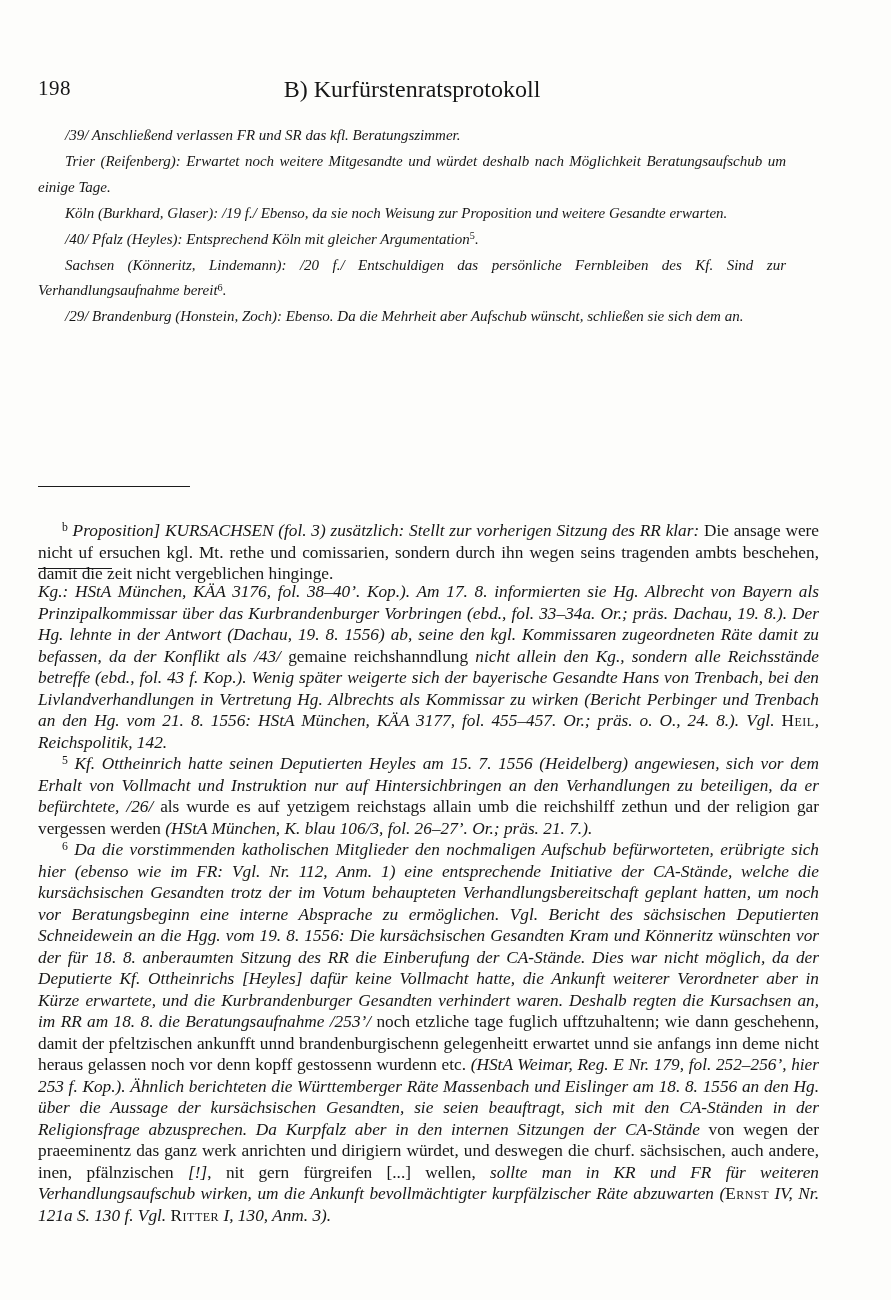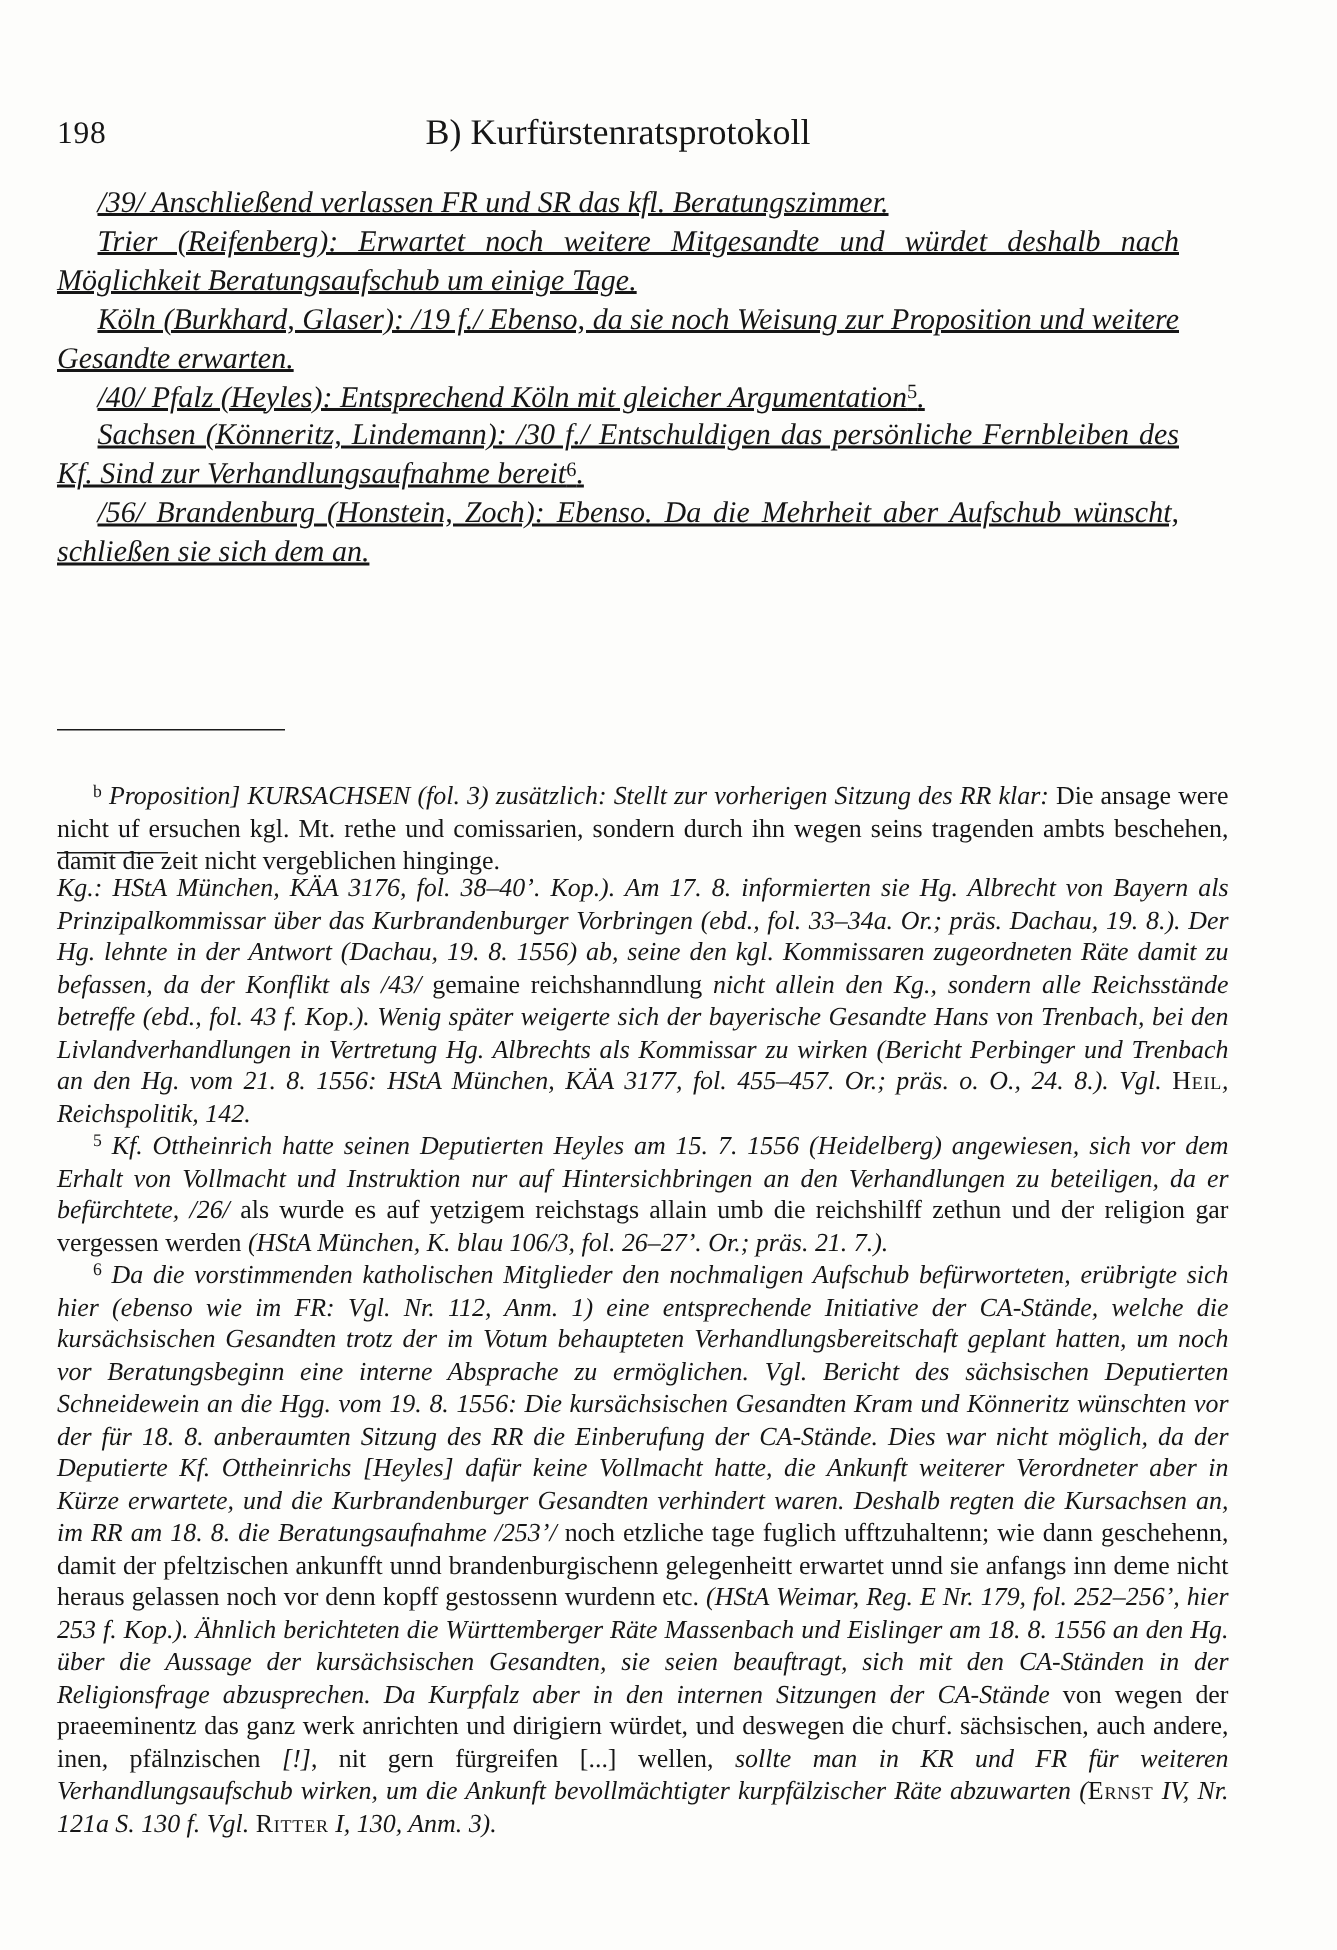--- a/index.html
+++ b/index.html
@@ -36,25 +36,24 @@
     text-align: center;
     font-size: 24px;
     font-style: normal;
   }
   
   .main-text {
     position: absolute;
     left: 38px;
     top: 123px;
     width: 748px;
-    font-size: 20px;
+    font-size: 15px;
     line-height: 25.9px;
     text-align: justify;
     font-style: italic;
-    text-decoration: underline;
   }
   .main-text .para { margin: 0; }
   .main-text .para.indent { text-indent: 27px; }
   
   .rule {
     position: absolute;
     left: 38px;
     height: 0;
     border-top: 1.6px solid #1b1b1b;
   }
@@ -93,22 +92,22 @@
   <div class="header-row">
     <span class="page-number">198</span>
     <div class="running-head">B) Kurfürstenratsprotokoll</div>
   </div>
 
   <div class="main-text">
       <p class="para indent"><span class="seg-i">/39/ Anschließend verlassen FR und SR das kfl. Beratungszimmer.</span></p>
       <p class="para indent"><span class="seg-i">Trier (Reifenberg): Erwartet noch weitere Mitgesandte und würdet deshalb nach Möglichkeit Beratungsaufschub um einige Tage.</span></p>
       <p class="para indent"><span class="seg-i">Köln (Burkhard, Glaser): /19 f./ Ebenso, da sie noch Weisung zur Proposition und weitere Gesandte erwarten.</span></p>
       <p class="para indent"><span class="seg-i">/40/ Pfalz (Heyles): Entsprechend Köln mit gleicher Argumentation</span><span class="seg-sup">5</span><span class="seg-i">.</span></p>
-      <p class="para indent"><span class="seg-i">Sachsen (Könneritz, Lindemann): /30 f./ Entschuldigen das persönliche Fernbleiben des Kf. Sind zur Verhandlungsaufnahme bereit</span><span class="seg-sup">6</span><span class="seg-i">.</span></p>
-      <p class="para indent"><span class="seg-i">/56/ Brandenburg (Honstein, Zoch): Ebenso. Da die Mehrheit aber Aufschub wünscht, schließen sie sich dem an.</span></p>
+      <p class="para indent"><span class="seg-i">Sachsen (Könneritz, Lindemann): /20 f./ Entschuldigen das persönliche Fernbleiben des Kf. Sind zur Verhandlungsaufnahme bereit</span><span class="seg-sup">6</span><span class="seg-i">.</span></p>
+      <p class="para indent"><span class="seg-i">/29/ Brandenburg (Honstein, Zoch): Ebenso. Da die Mehrheit aber Aufschub wünscht, schließen sie sich dem an.</span></p>
     </div>
 
   <div class="rule rule-apparatus"></div>
 
   <div class="petit critical-apparatus">
       <p class="para indent"><span class="seg-sup">b</span><span class="seg-i"> Proposition] KURSACHSEN (fol. 3) zusätzlich: Stellt zur vorherigen Sitzung des RR klar: </span><span class="seg-r">Die ansage were nicht uf ersuchen kgl. Mt. rethe und comissarien, sondern durch ihn wegen seins tragenden ambts beschehen, damit die zeit nicht vergeblichen hinginge.</span></p>
     </div>
 
   <div class="rule rule-footnotes"></div>
 

